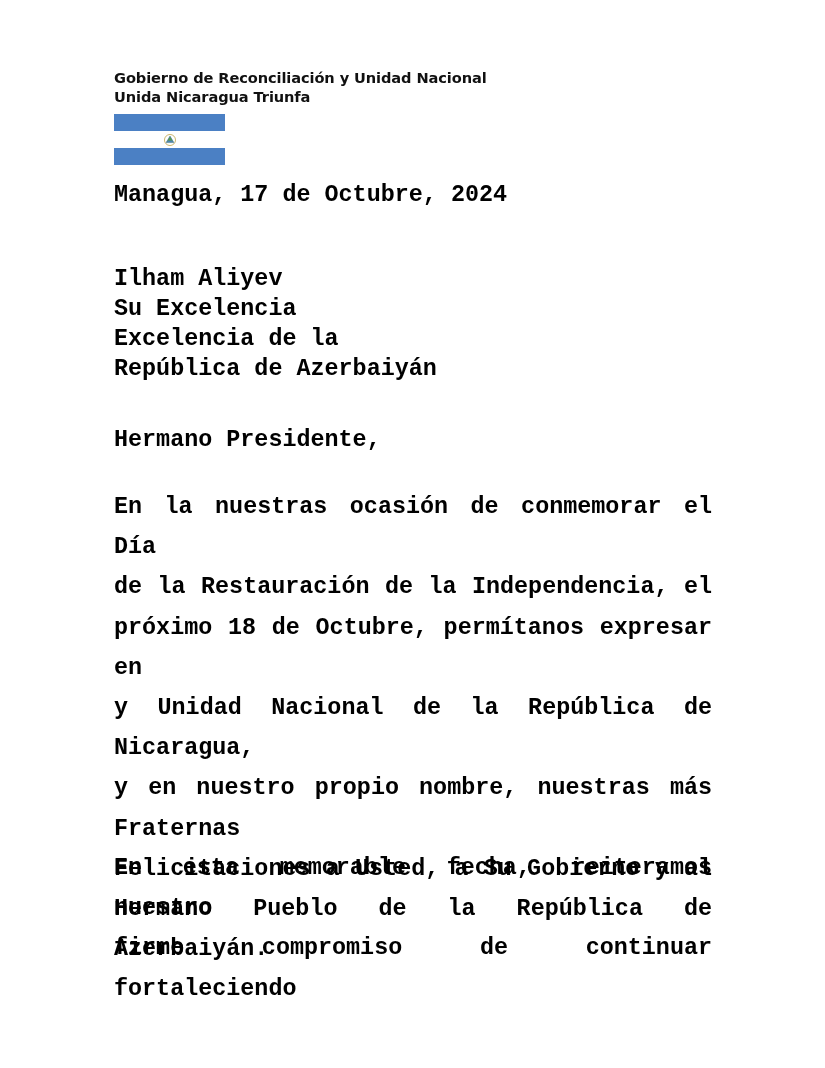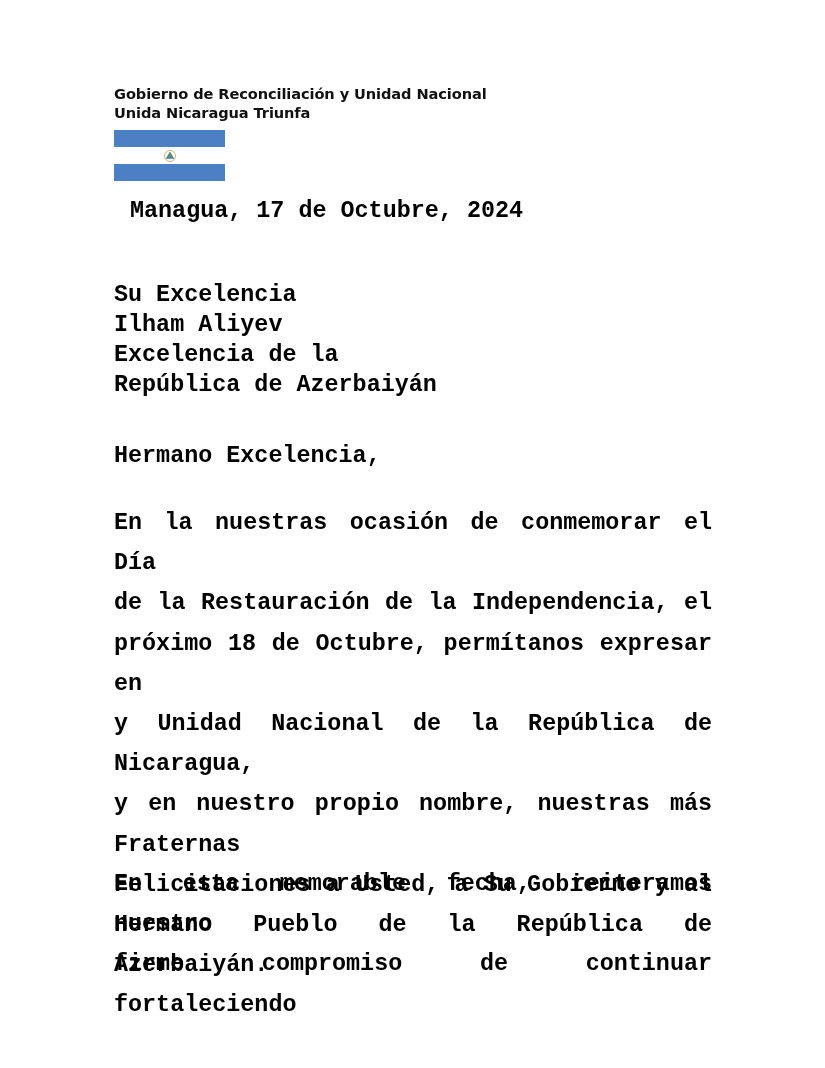--- a/index.html
+++ b/index.html
@@ -1,25 +1,25 @@
 <!DOCTYPE html>
 <html><head>
   <meta charset="utf-8">
   <style>
     html, body { margin: 0; padding: 0; background: #ffffff; }
     body { width: 825px; height: 1068px; position: relative; overflow: hidden; color: #000; }
-    .page { position: absolute; left: 0; top: 16px; width: 825px; height: 848px; background: #fff; }
+    .page { position: absolute; left: 0; top: 0; width: 825px; height: 848px; background: #fff; }
     .header { position: absolute; left: 114px; top: 68px; font-family: "DejaVu Sans", "Liberation Sans", sans-serif; font-weight: bold; font-size: 14.6px; line-height: 19px; color: #111; letter-spacing: -0.1px; }
     .flag { position: absolute; left: 114px; top: 114px; width: 111px; height: 51px; }
     .flag .stripe { height: 17px; }
     .flag .blue { background: #4b80c4; }
     .flag .white { background: #ffffff; position: relative; }
     .flag .emblem { position: absolute; left: 50%; top: 50%; transform: translate(-50%, -50%); width: 13px; height: 13px; }
     .mono { font-family: "Liberation Mono", "DejaVu Sans Mono", monospace; font-weight: bold; color: #000; }
-    .date { position: absolute; left: 114px; top: 181px; font-size: 23.4px; line-height: 28px; white-space: pre; margin-left: 16px; }
+    .date { position: absolute; left: 114px; top: 181px; font-size: 23.4px; line-height: 28px; white-space: pre; }
     .address { position: absolute; left: 114px; top: 264px; font-size: 23.4px; line-height: 30px; }
     .address div { white-space: pre; }
     .salutation { position: absolute; left: 114px; top: 426px; font-size: 23.4px; line-height: 28px; white-space: pre; }
     .para { position: absolute; left: 114px; width: 598px; font-size: 23.4px; line-height: 40.2px; text-align: justify; text-align-last: justify; }
     .para .line { display: block; text-align: justify; text-align-last: justify; white-space: normal; }
     .para .line.last { text-align-last: left; }
     .p1 { top: 487px; }
     .p2 { top: 848px; }
   </style>
 </head>
@@ -40,27 +40,27 @@
         <polygon points="10,4 16,14 4,14" fill="#5a9a4a" stroke="#3a6ab0" stroke-width="0.8"></polygon>
         <rect x="6" y="11" width="8" height="2" fill="#4b80c4"></rect>
       </svg>
     </div>
     <div class="stripe blue"></div>
   </div>
 
   <div class="mono date">Managua, 17 de Octubre, 2024</div>
 
   <div class="mono address">
+    <div>Ilham Aliyev</div>
     <div>Su Excelencia</div>
-    <div>Ilham Aliyev</div>
     <div>Excelencia de la</div>
     <div>República de Azerbaiyán</div>
   </div>
 
-  <div class="mono salutation">Hermano Excelencia,</div>
+  <div class="mono salutation">Hermano Presidente,</div>
 
   <div class="mono para p1">
     <span class="line">En la nuestras ocasión de conmemorar el Día</span>
     <span class="line">de la Restauración de la Independencia, el</span>
     <span class="line">próximo 18 de Octubre, permítanos expresar en</span>
     <span class="line">y Unidad Nacional de la República de Nicaragua,</span>
     <span class="line">y en nuestro propio nombre, nuestras más Fraternas</span>
     <span class="line">Felicitaciones a Usted, a Su Gobierno y al</span>
     <span class="line last">Hermano Pueblo de la República de Azerbaiyán.</span>
   </div>

